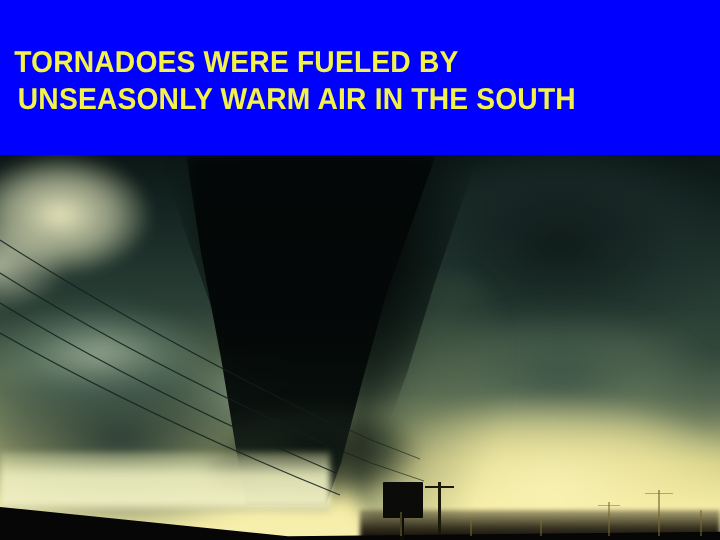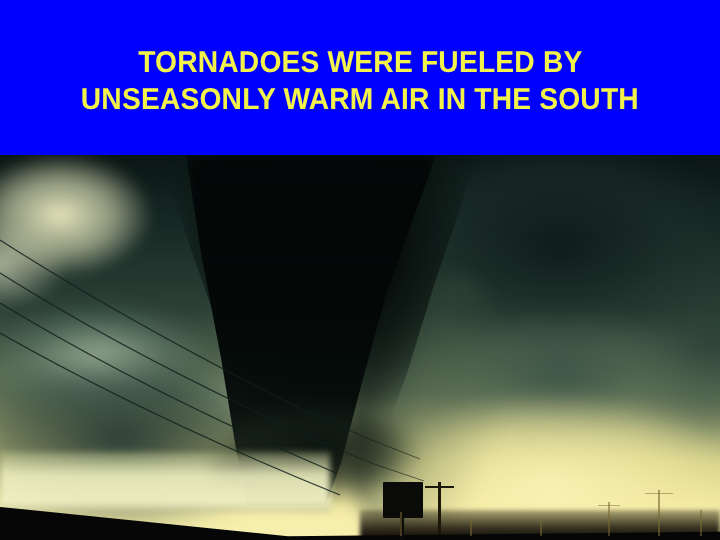--- a/index.html
+++ b/index.html
@@ -15,21 +15,21 @@
     overflow:hidden;
     background:#000;
   }
 
   
   #banner{
     position:absolute; left:0; top:0;
     width:720px; height:155px;
     background:#0000ff;
     display:flex; flex-direction:column;
-    align-items:center; justify-content:center;
+    align-items:flex-start; justify-content:center;
     padding-top:6px;
   }
   .title-line{
     color:#f2f24a;
     font-family:"Liberation Sans", sans-serif;
     font-weight:bold;
     font-size:30px;
     line-height:37px;
     letter-spacing:0.2px;
     white-space:nowrap;

